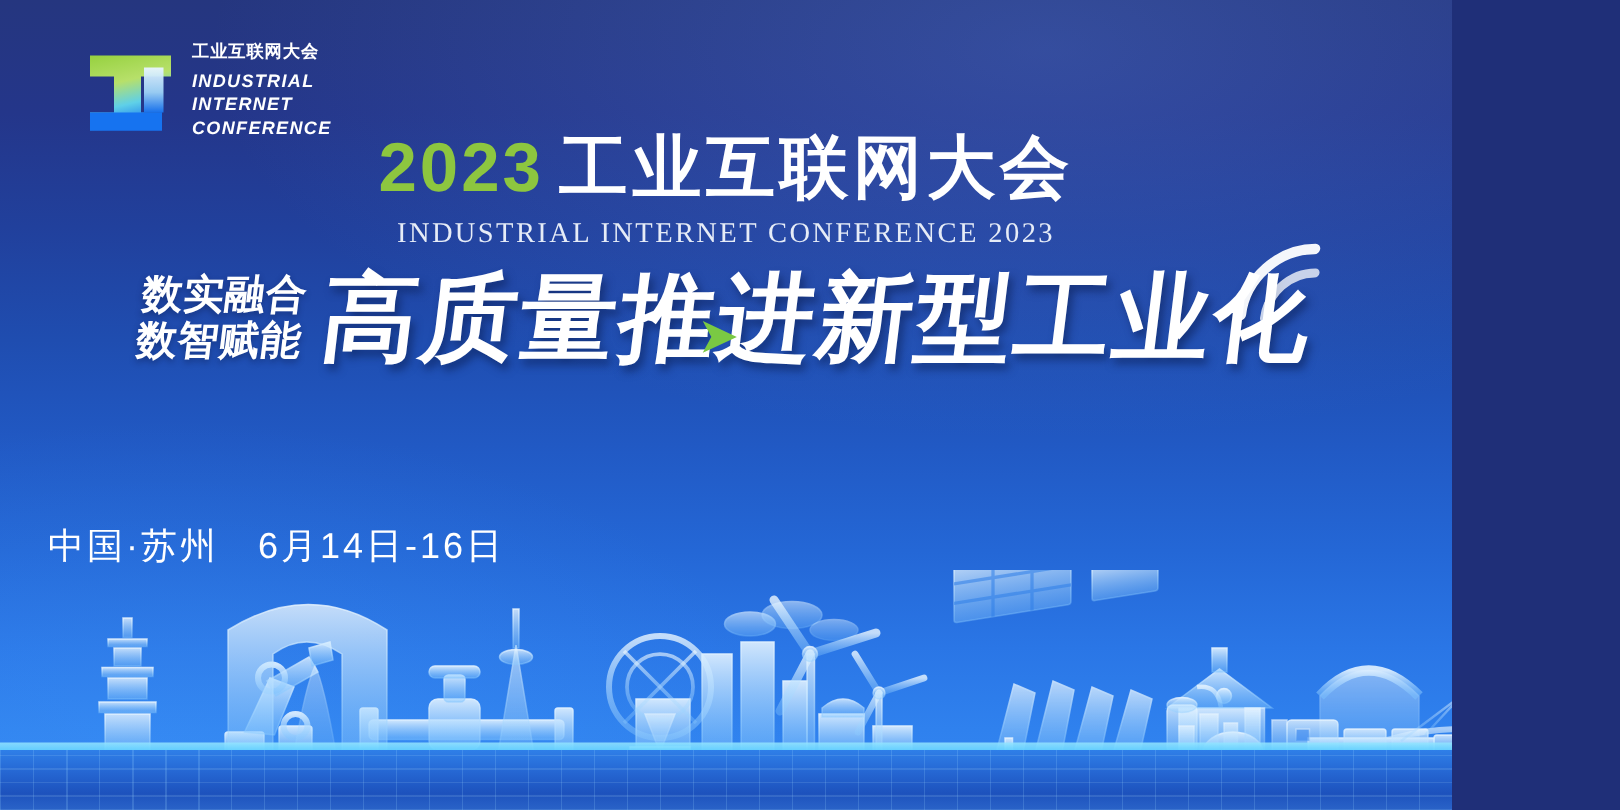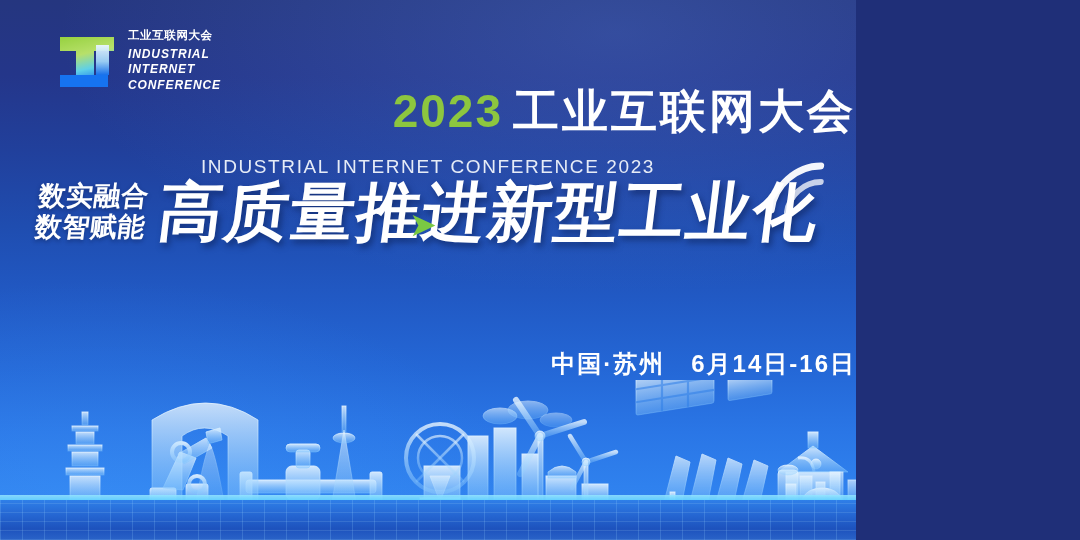--- a/index.html
+++ b/index.html
@@ -4,21 +4,21 @@
 <style>
   * { margin:0; padding:0; box-sizing:border-box; }
   html, body { width:1080px; height:540px; overflow:hidden; }
   body {
     font-family:"Liberation Sans", sans-serif;
     background:#1f2f78;
   }
 
   .banner {
     position:relative;
-    width:856px;
+    width:968px;
     height:540px;
     overflow:hidden;
     background:linear-gradient(180deg,
        #25367f 0%,
        #24368a 14%,
        #21409c 28%,
        #1f4db0 42%,
        #2159c4 55%,
        #2467d6 68%,
        #2a76e6 80%,
@@ -51,28 +51,28 @@
     letter-spacing:.9px; line-height:1.32;font-style:italic;
   }
 
   
   .title-block {
     position:absolute; left:0; right:0; top:88px;
     text-align:center;
   }
   .title-main {
     font-size:46px; font-weight:700; line-height:1;
-    letter-spacing:1px; white-space:nowrap;text-align:right;
+    letter-spacing:1px; white-space:nowrap;
   }
   .title-year { color:#8dc63f; letter-spacing:2px; }
   .title-cn   { color:#ffffff; margin-left:10px; letter-spacing:3px; }
   .title-sub {
-    margin-top:22px;
+    margin-top:11px;
     font-size:19px; font-weight:400; color:#e6ecf7;
-    letter-spacing:1.6px; white-space:nowrap;
+    letter-spacing:1.6px; white-space:nowrap;font-family:Liberation Serif, serif;
   }
 
   
   .slogan {
     position:absolute; left:50%; top:180px;
     transform:translateX(-50%);
     display:flex; align-items:center; gap:12px;
     white-space:nowrap;
   }
   .slogan-left {
@@ -96,22 +96,22 @@
     text-shadow:none;
   }
   .wifi-arc {
     position:absolute; right:-6px; top:-22px;
     width:62px; height:56px;
   }
 
   
   .date-line {
     position:absolute; left:0; right:0; top:348px;
-    text-align:right;
-    font-size:24px; font-weight:700; color:#ffffff;
+    text-align:left;
+    font-size:24px; font-weight:400; color:#ffffff;
     letter-spacing:2px; white-space:nowrap;margin-left:32px;
   }
   .date-sep { display:inline-block; width:26px; }
 
   
   .skyline { position:absolute; left:0; bottom:0; width:1080px; height:160px; }
 
   .horizon-band {
     position:absolute; left:0; bottom:32px; width:1080px; height:13px;
     background:linear-gradient(180deg,

